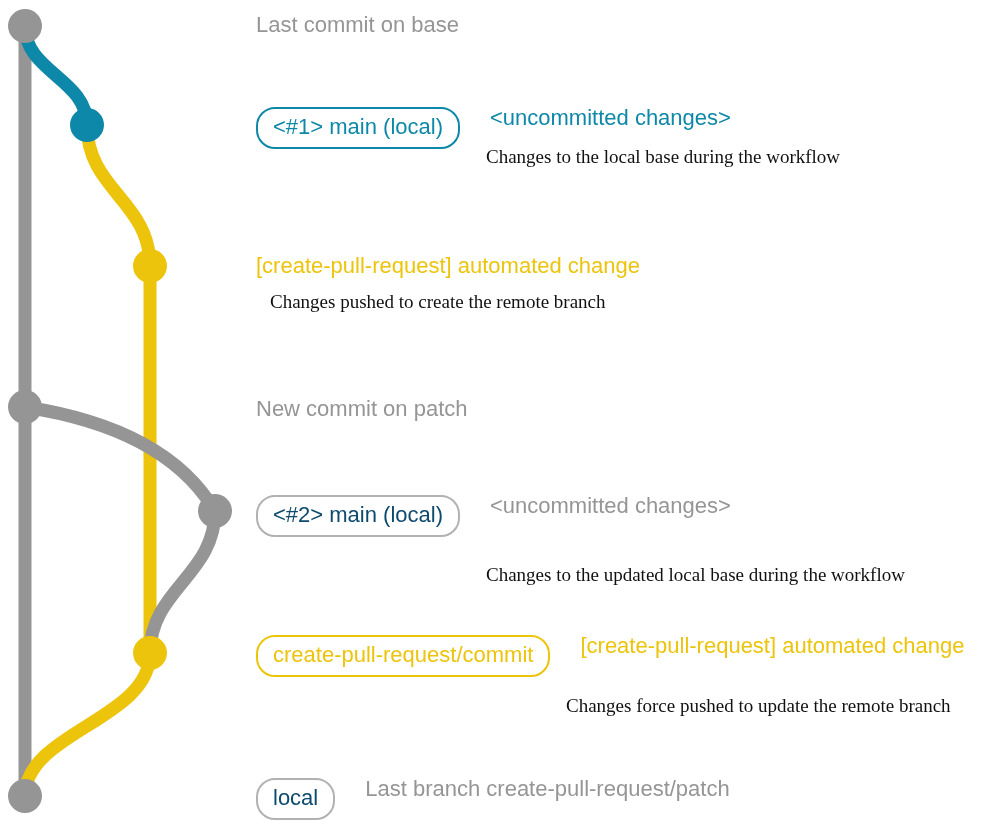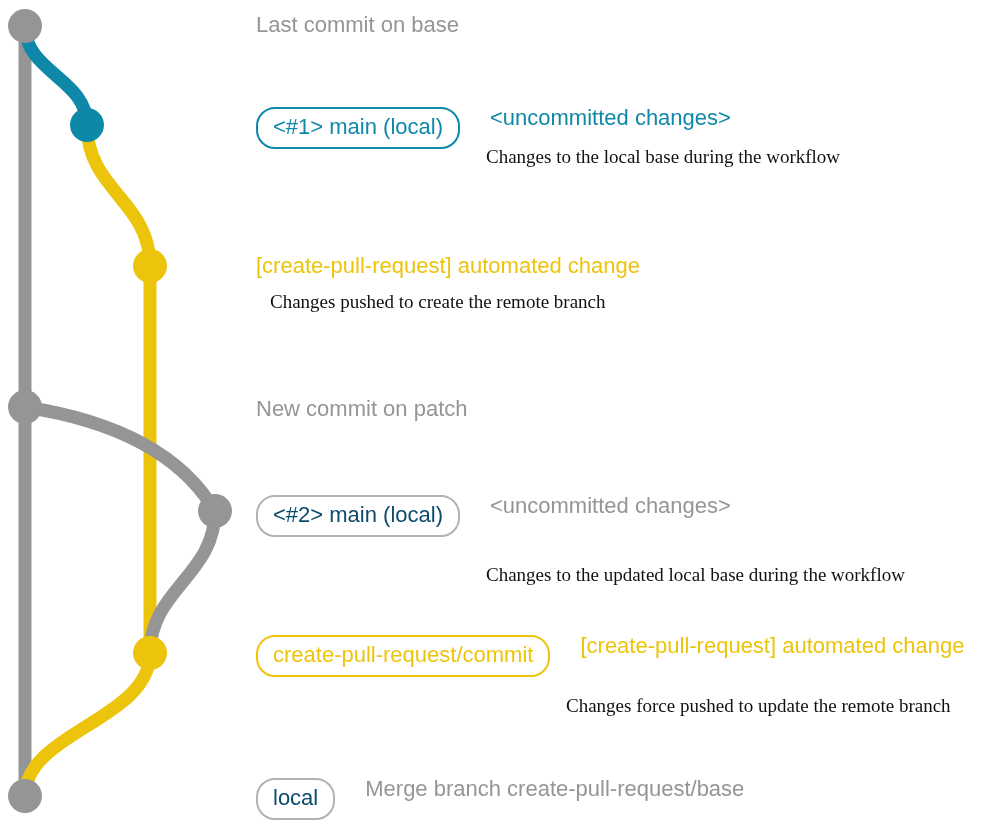--- a/index.html
+++ b/index.html
@@ -136,16 +136,16 @@
   <div class="caption" style="left:486px; top:555px;margin-top:10px;">Changes to the updated local base during the workflow</div>
 
   <div class="row" style="left:256px; top:635px;">
     <span class="badge yellow">create-pull-request/commit</span>
     <span class="subject yellow">[create-pull-request] automated change</span>
   </div>
   <div class="caption" style="left:566px; top:676px;margin-top:20px;">Changes force pushed to update the remote branch</div>
 
   <div class="row" style="left:256px; top:778px;">
     <span class="badge gray">local</span>
-    <span class="subject gray">Merge branch create-pull-request/base</span>
+    <span class="subject gray">Last branch create-pull-request/patch</span>
   </div>
 
 </div>
 
 </body></html>

